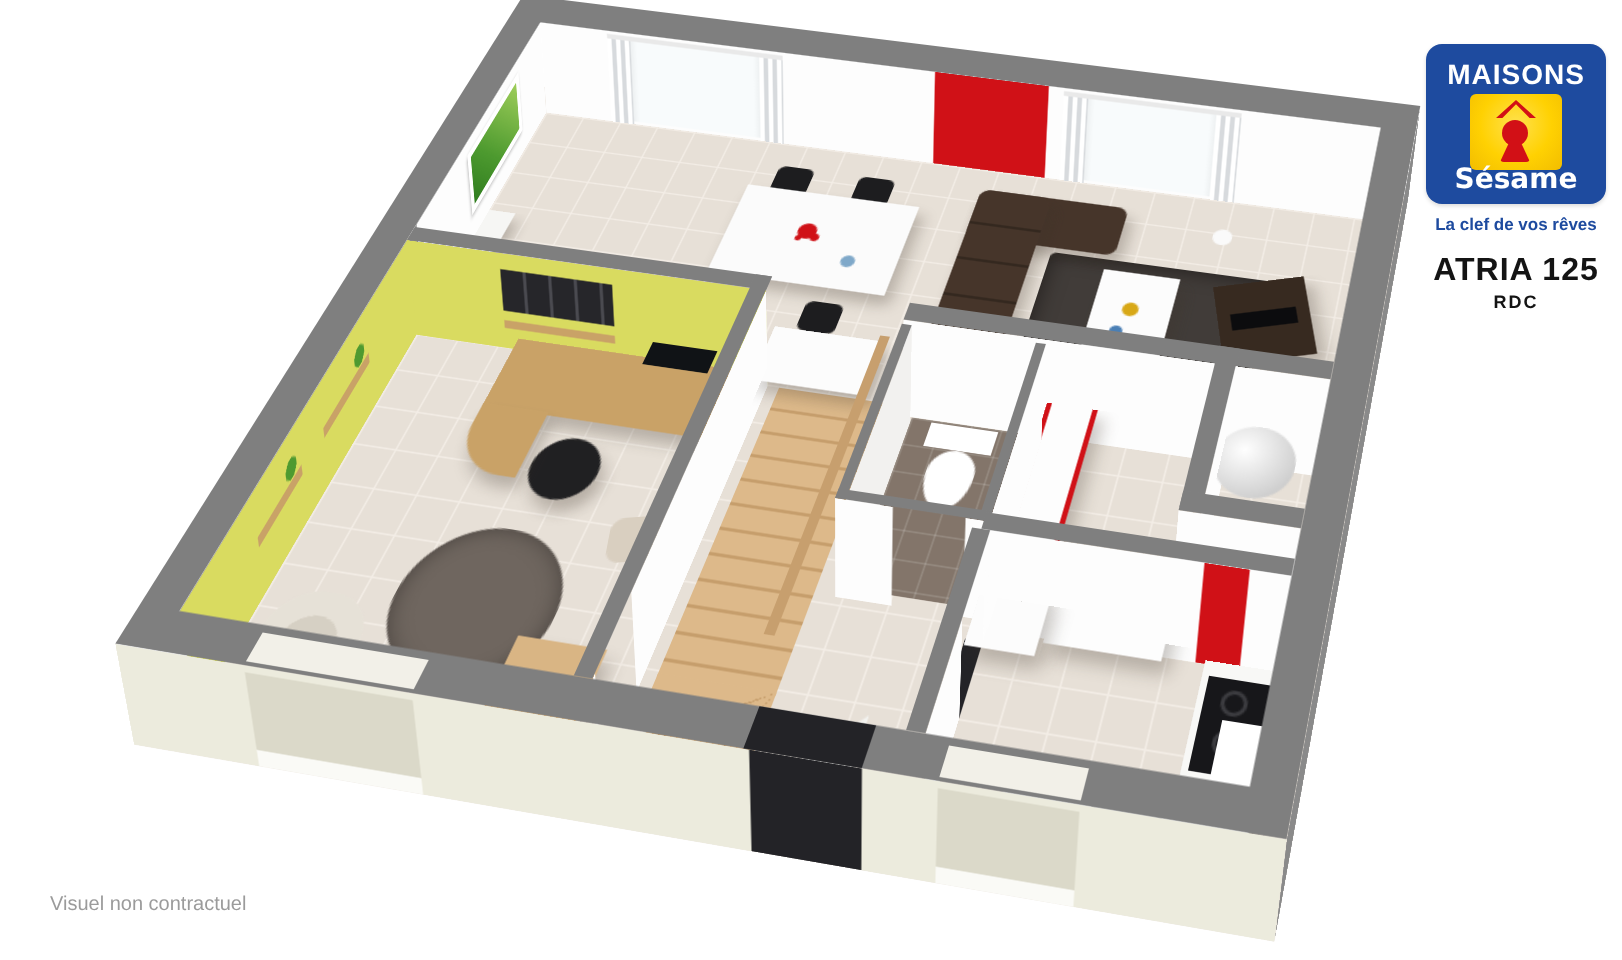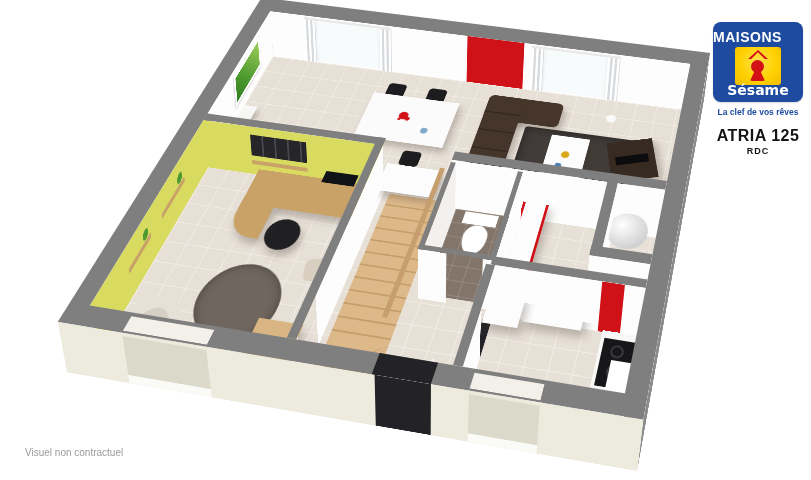--- a/index.html
+++ b/index.html
@@ -155,21 +155,21 @@
   .cooktop{left:542px;top:352px;width:36px;height:52px;background:#17171a;transform:translateZ(12px);}
   .burner{width:14px;height:14px;border-radius:50%;border:2px solid #3c3c40;position:absolute;left:9px;}
   .counter-s{left:452px;top:408px;width:126px;height:40px;background:#f8f8f6;transform:translateZ(10px);}
   .sink-k{left:46px;top:6px;width:36px;height:28px;background:#e4e4e2;border:2px solid #cfcfcd;position:absolute;}
   .faucet{left:510px;top:420px;width:9px;height:9px;border-radius:50%;background:#a7abae;transform:translateZ(20px);}
   .wall-cab{left:556px;top:396px;width:22px;height:50px;background:#ffffff;transform:translateZ(36px);}
 
   
   .logo{position:absolute;left:713px;top:22px;width:90px;height:80px;border-radius:8px;
     background:var(--logo-blue);box-shadow:0 1px 2px rgba(0,0,0,.15);}
-  .logo-top{position:absolute;top:7px;left:0;width:100%;color:#fff;
+  .logo-top{position:absolute;top:7px;left:0;width:100%;text-align:center;color:#fff;
     font-weight:bold;font-size:14px;letter-spacing:.5px;}
   .logo-yellow{position:absolute;left:22px;top:25px;width:46px;height:38px;border-radius:3px;
     background:radial-gradient(circle at 50% 40%,#ffe14d,var(--logo-yellow) 55%,#f2bd00);}
   .roof{position:absolute;left:13px;top:3px;width:20px;height:9px;background:var(--brand-red);
     clip-path:polygon(0 100%,50% 0,100% 100%,84% 100%,50% 24%,16% 100%);}
   .kh-circle{position:absolute;left:16px;top:13px;width:13px;height:13px;border-radius:50%;background:var(--brand-red);}
   .kh-stem{position:absolute;left:15px;top:23px;width:15px;height:11px;background:var(--brand-red);
     clip-path:polygon(34% 0,66% 0,100% 100%,0 100%);border-radius:2px;}
   .logo-bottom{position:absolute;bottom:4px;left:0;width:100%;text-align:center;color:#fff;
     font-weight:bold;font-size:14px;font-family:"DejaVu Sans",sans-serif;}

